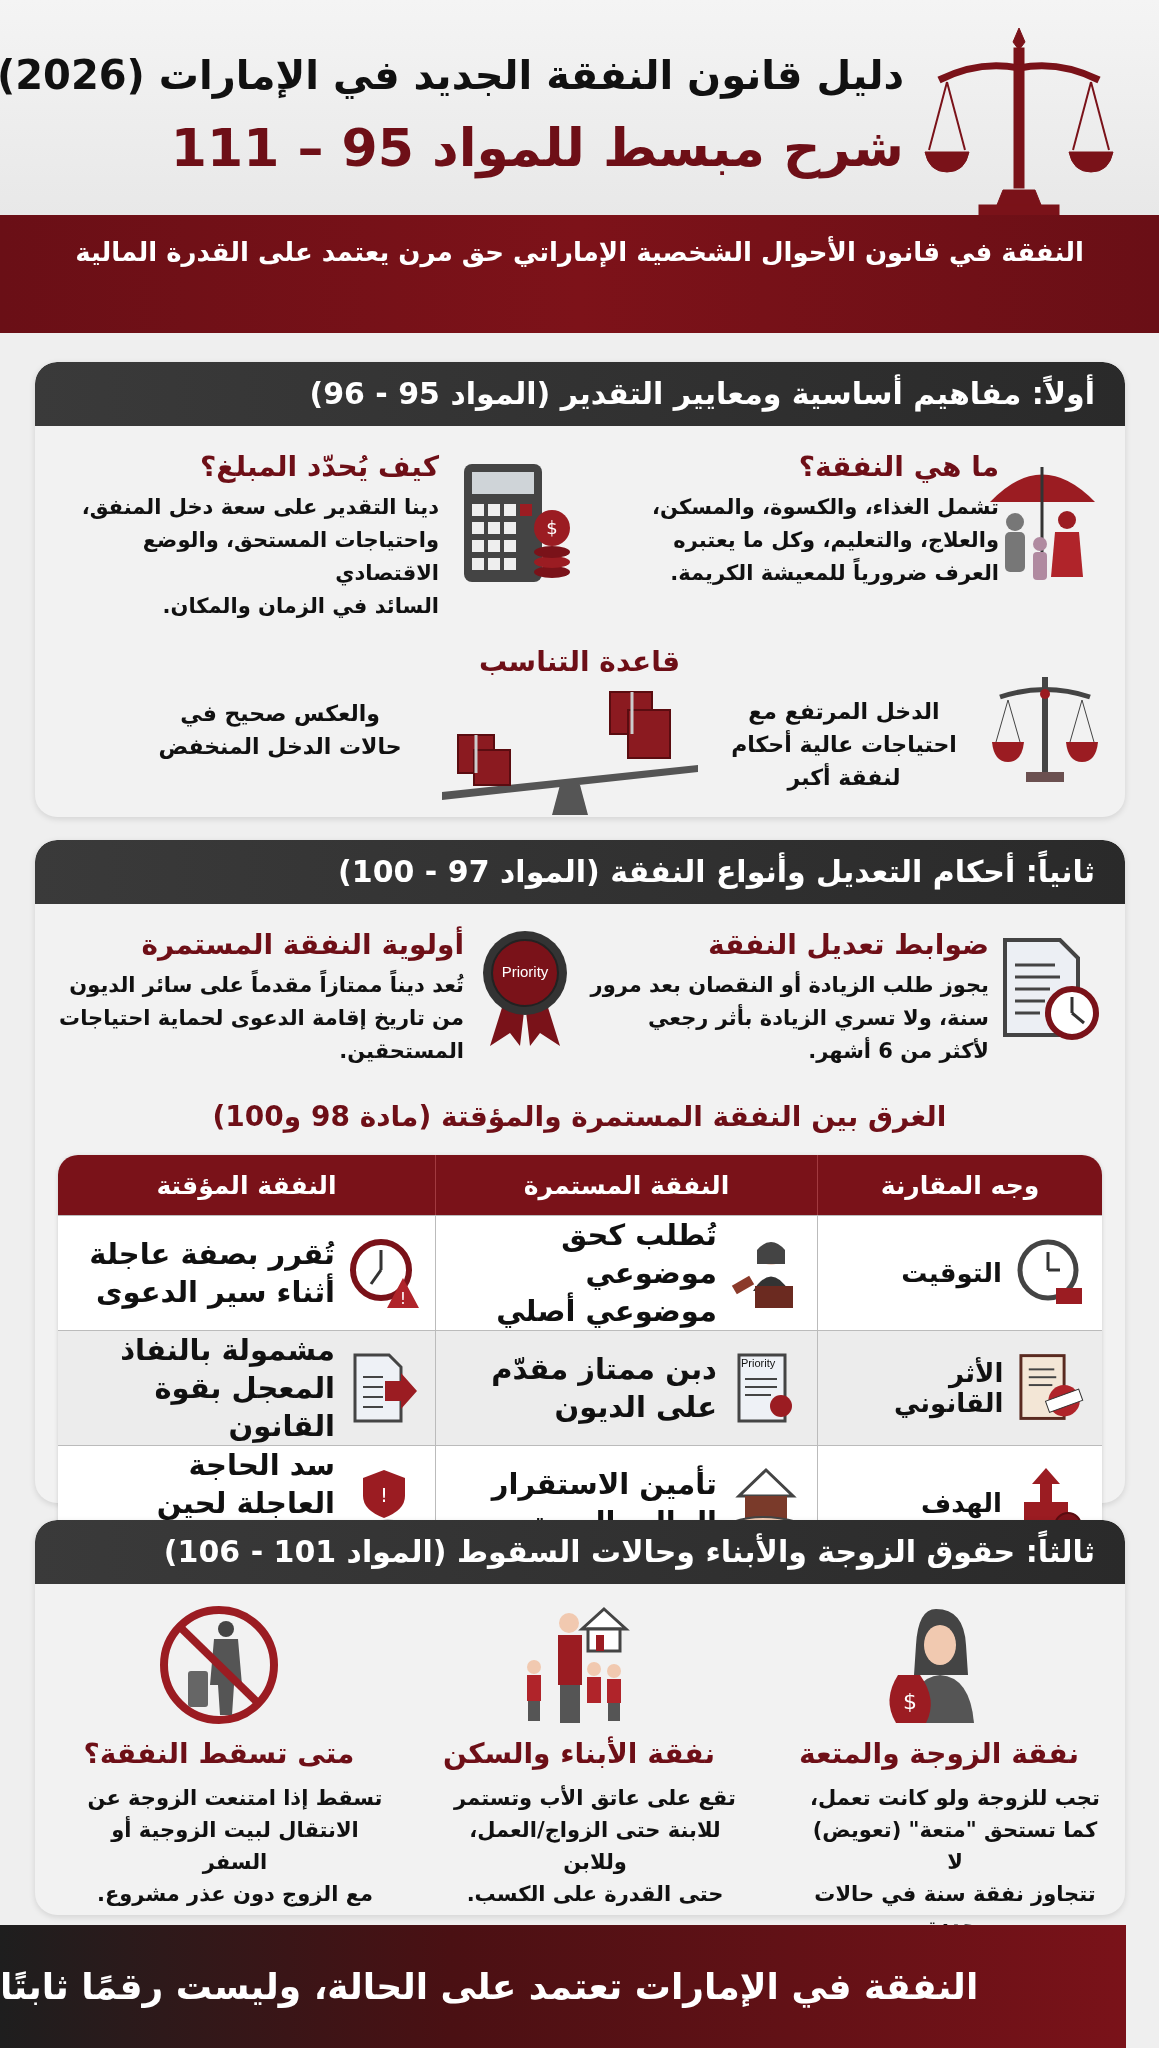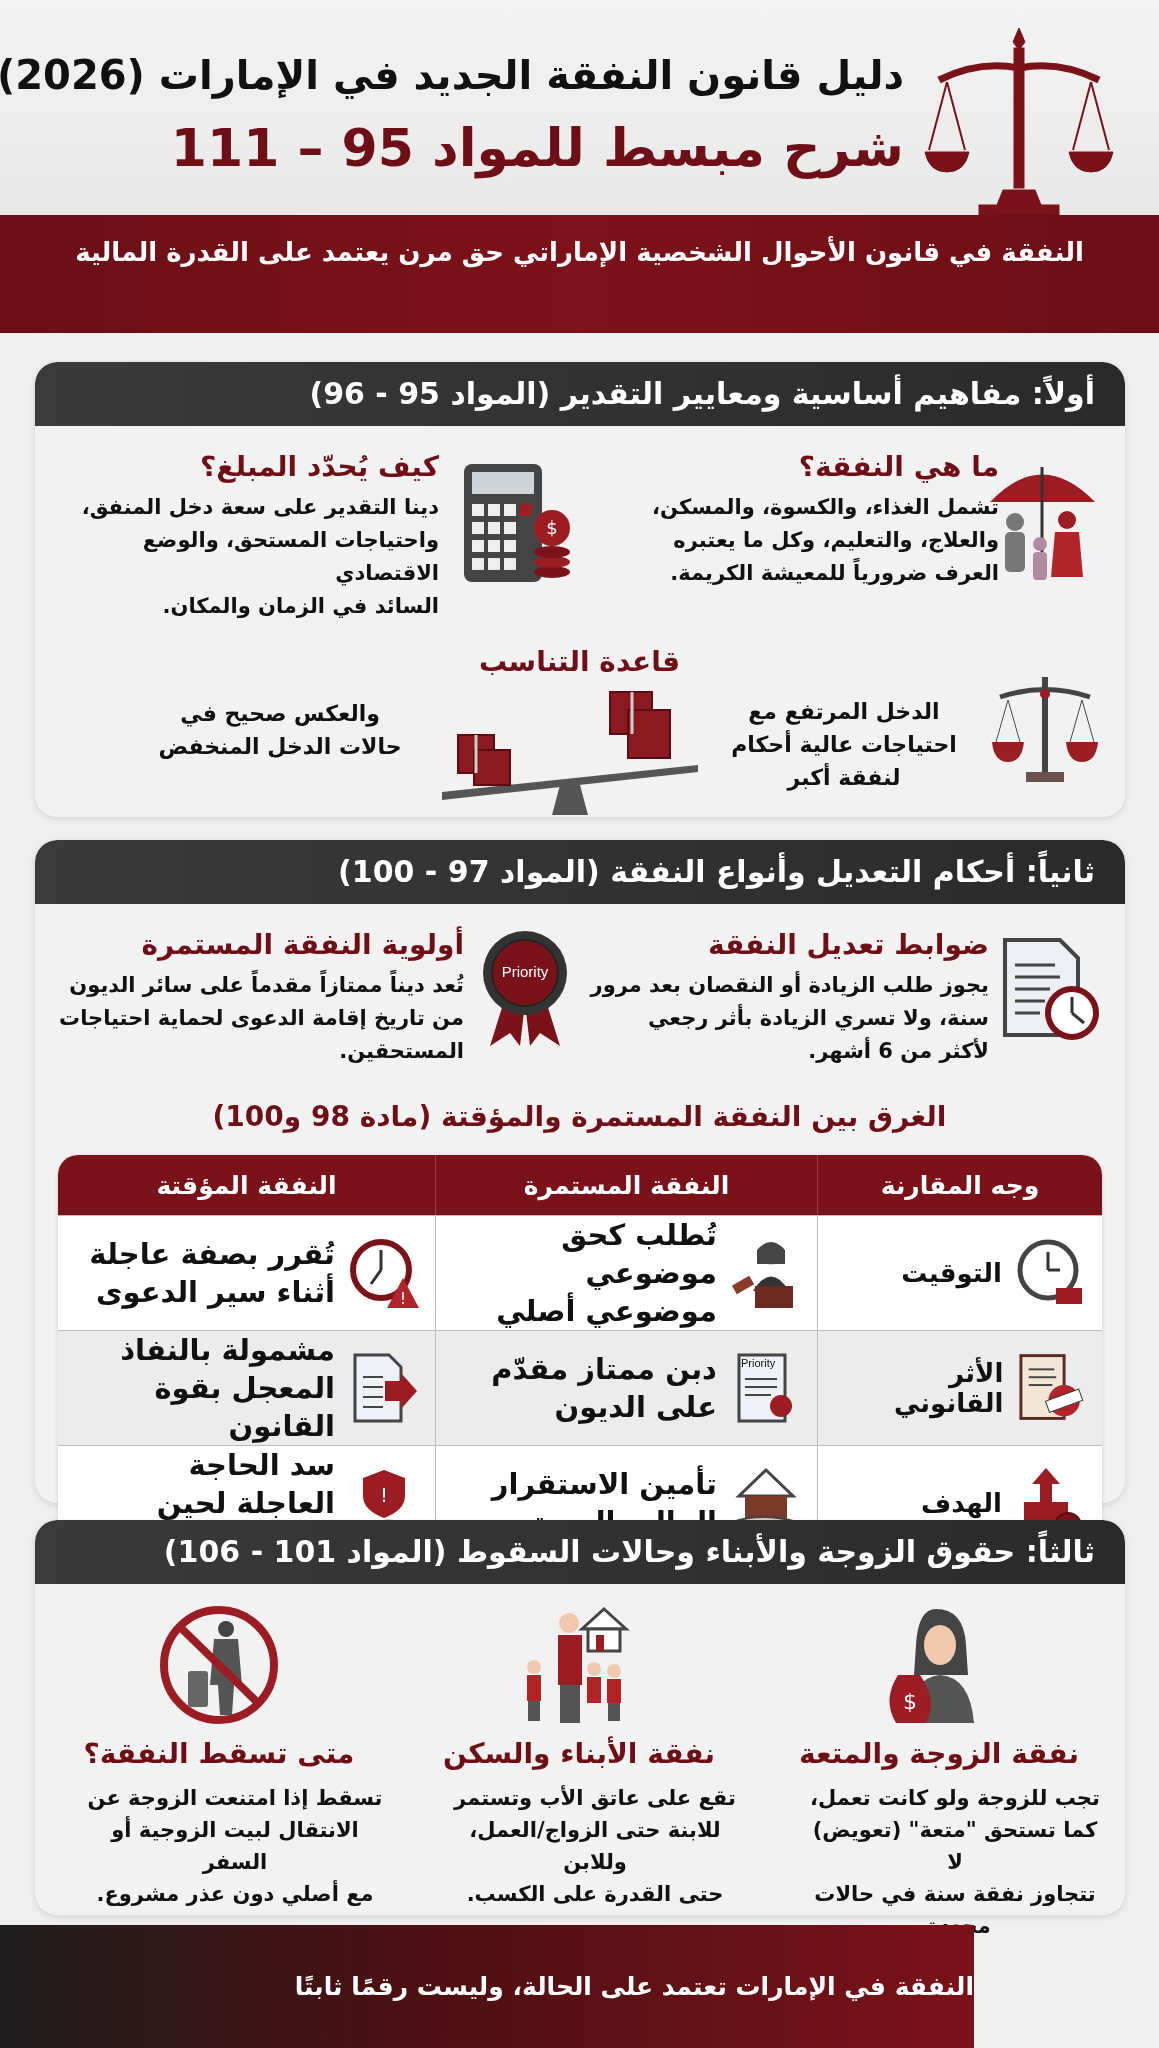--- a/index.html
+++ b/index.html
@@ -70,23 +70,23 @@
   table.cmp td {
     height: 93px; border-top: 1px solid #bbb; border-left: 1px solid #bbb;
     background: #fff; vertical-align: middle; padding: 0 16px;
   }
   table.cmp td:last-child { border-left: none; }
   table.cmp tr.alt td { background: #ececec; }
   .cell { display: flex; align-items: center; gap: 14px; }
   .cell .ctext { font-size: 29px; font-weight: bold; line-height: 38px; }
   .cell .clabel { font-size: 26px; font-weight: bold; }
   .footer {
-    position: absolute; left: 0; top: 1925px; width: 974px; height: 123px;
+    position: absolute; left: 0; top: 1925px; width: 1126px; height: 123px;
     background: linear-gradient(90deg, #1e1e1e 0%, #4a1013 40%, #7a1219 100%);
-    color: #fff; font-size: 25px; font-weight: bold; text-align: right; line-height: 123px;
+    color: #fff; font-size: 36px; font-weight: bold; text-align: left; line-height: 123px;
   }
   .rights-col { position: absolute; width: 330px; text-align: center; }
   .rights-col h3 { color: #6e0f17; font-size: 28px; font-weight: bold; margin: 8px 0 12px; white-space: nowrap; }
   .rights-col p { font-size: 21px; font-weight: bold; line-height: 32px; margin-left: 32px; }
 </style>
 </head>
 <body>
 
 <div class="header">
   <div class="title1">دليل قانون النفقة الجديد في الإمارات (2026):</div>
@@ -416,18 +416,18 @@
   <svg width="130" height="120" viewBox="0 0 130 120">
     <circle cx="65" cy="60" r="55" fill="none" stroke="#9b1c22" stroke-width="8"></circle>
     <circle cx="72" cy="24" r="8" fill="#444"></circle>
     <path d="M60 34 L84 34 L88 80 L80 80 L78 110 L66 110 L64 80 L56 80 Z" fill="#555"></path>
     <rect x="34" y="66" width="20" height="36" rx="3" fill="#666"></rect>
     <line x1="26" y1="22" x2="104" y2="98" stroke="#9b1c22" stroke-width="8"></line>
   </svg>
   <h3>متى تسقط النفقة؟</h3>
   <p>تسقط إذا امتنعت الزوجة عن</p>
   <p>الانتقال لبيت الزوجية أو السفر</p>
-  <p>مع أصلي دون عذر مشروع.</p>
+  <p>مع الزوج دون عذر مشروع.</p>
 </div>
 
 <div class="footer">
   <span>النفقة في الإمارات تعتمد على الحالة، وليست رقمًا ثابتًا</span>
 </div>
 
 </body></html>

